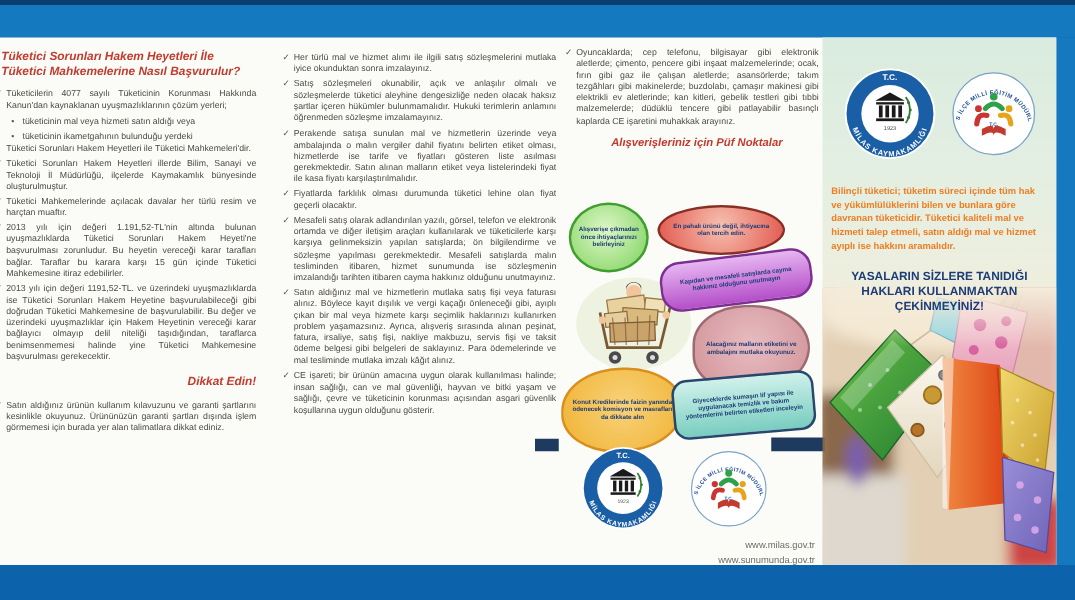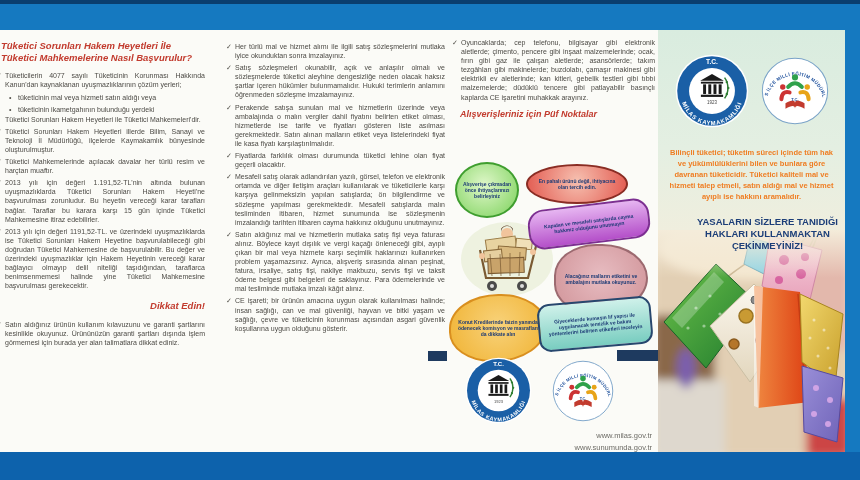--- a/index.html
+++ b/index.html
@@ -23,21 +23,21 @@
   .red-title{color:#c23b2e;font-style:italic;font-weight:bold;font-size:9.5px;line-height:1.28;margin:0 0 7px 5px;text-align:left;}
   .li{display:flex;margin-bottom:3px;}
   .mk{width:9px;flex:none;color:#55534c;}
   .tx{flex:1;}
   .check .mk::before{content:"\2713";}
   .dot{padding-left:13px;}
   .dot .mk::before{content:"\2022";}
   .cont .mk::before{content:"";}
   .cont{margin-top:-2px;}
   .warn-title{color:#c23b2e;font-style:italic;font-weight:bold;font-size:9.5px;margin:10px 0 7px 5px;text-align:right;}
-  .tips-title{color:#c23b2e;font-style:italic;font-weight:bold;font-size:9px;margin:7px 0 12px 8px;text-align:left;}
+  .tips-title{color:#c23b2e;font-style:italic;font-weight:bold;font-size:9px;margin:7px 0 12px 8px;text-align:center;}
 
   
   .bubble{position:absolute;font-size:5px;font-weight:bold;color:#1c3a75;text-align:center;
           display:flex;align-items:center;justify-content:center;padding:5px;box-sizing:border-box;line-height:1.2;}
   .b-green {left:3px;  top:124px;width:64px; height:56px;background:radial-gradient(circle at 45% 40%,#dff7c9,#7bd15a);border:2px solid #3f9e2f;border-radius:50%;}
   .b-salmon{left:74px; top:126px;width:102px;height:40px;background:radial-gradient(circle at 50% 40%,#f6c0b0,#e2574d);border:2px solid #8a2d24;border-radius:50%;}
   .b-purple{left:76px; top:166px;width:122px;height:40px;background:linear-gradient(180deg,#e6b5f1,#b44fc9);border:2px solid #7c2f91;border-radius:16px;transform:rotate(-7deg);}
   .b-pink  {left:102px;top:206px;width:94px; height:70px;background:radial-gradient(circle at 50% 45%,#e7bcc1,#d09398);border:2px solid #9c6a70;border-radius:48% 52% 55% 45%;}
   .b-yellow{left:-3px; top:256px;width:98px; height:68px;background:radial-gradient(circle at 50% 45%,#f8d27a,#f0b231);border:2px solid #d98f1f;border-radius:52% 48% 55% 45%;}
   .b-teal  {left:86px; top:262px;width:114px;height:48px;background:linear-gradient(180deg,#cff1ea,#79cdc0);border:2px solid #27476e;border-radius:12px;transform:rotate(-5deg);}
@@ -47,22 +47,22 @@
   .logo-meb-small{position:absolute;left:100px;top:322px;width:62px;height:62px;}
   .websites{position:absolute;left:0;top:392px;width:200px;text-align:right;font-size:7.5px;color:#6d6c66;line-height:1.55;}
 
   
   .panel{position:absolute;left:658px;top:0;width:187px;height:422px;
          background:linear-gradient(180deg,#d9ecdf 0%,#e4efe2 28%,#f2eedd 52%,#f6ead8 72%,#efe0cc 100%);}
   .panel-logos{position:absolute;left:0;top:24px;width:187px;display:flex;justify-content:center;gap:12px;}
   .logo-kk-big{width:74px;height:74px;}
   .logo-meb-big{width:68px;height:68px;margin-top:3px;}
   .panel-para{position:absolute;left:7px;top:118px;width:173px;font-size:7.5px;font-weight:bold;color:#ef7d22;
-              text-align:center;line-height:1.45;z-index:3;}
-  .panel-slogan{position:absolute;left:18px;top:186px;width:183px;font-size:9.5px;font-weight:bold;color:#1c3e78;
+              line-height:1.45;z-index:3;}
+  .panel-slogan{position:absolute;left:2px;top:186px;width:183px;font-size:9.5px;font-weight:bold;color:#1c3e78;
                 text-align:center;line-height:1.25;z-index:3;}
   .photo{position:absolute;left:0;top:200px;width:187px;height:222px;z-index:1;}
 
   .foldbar{position:absolute;background:#1e3a5f;}
   .foldbar1{left:428px;top:321px;width:19px;height:10px;}
   .foldbar2{left:617px;top:320px;width:43px;height:11px;}
 </style>
 </head>
 <body>
 

